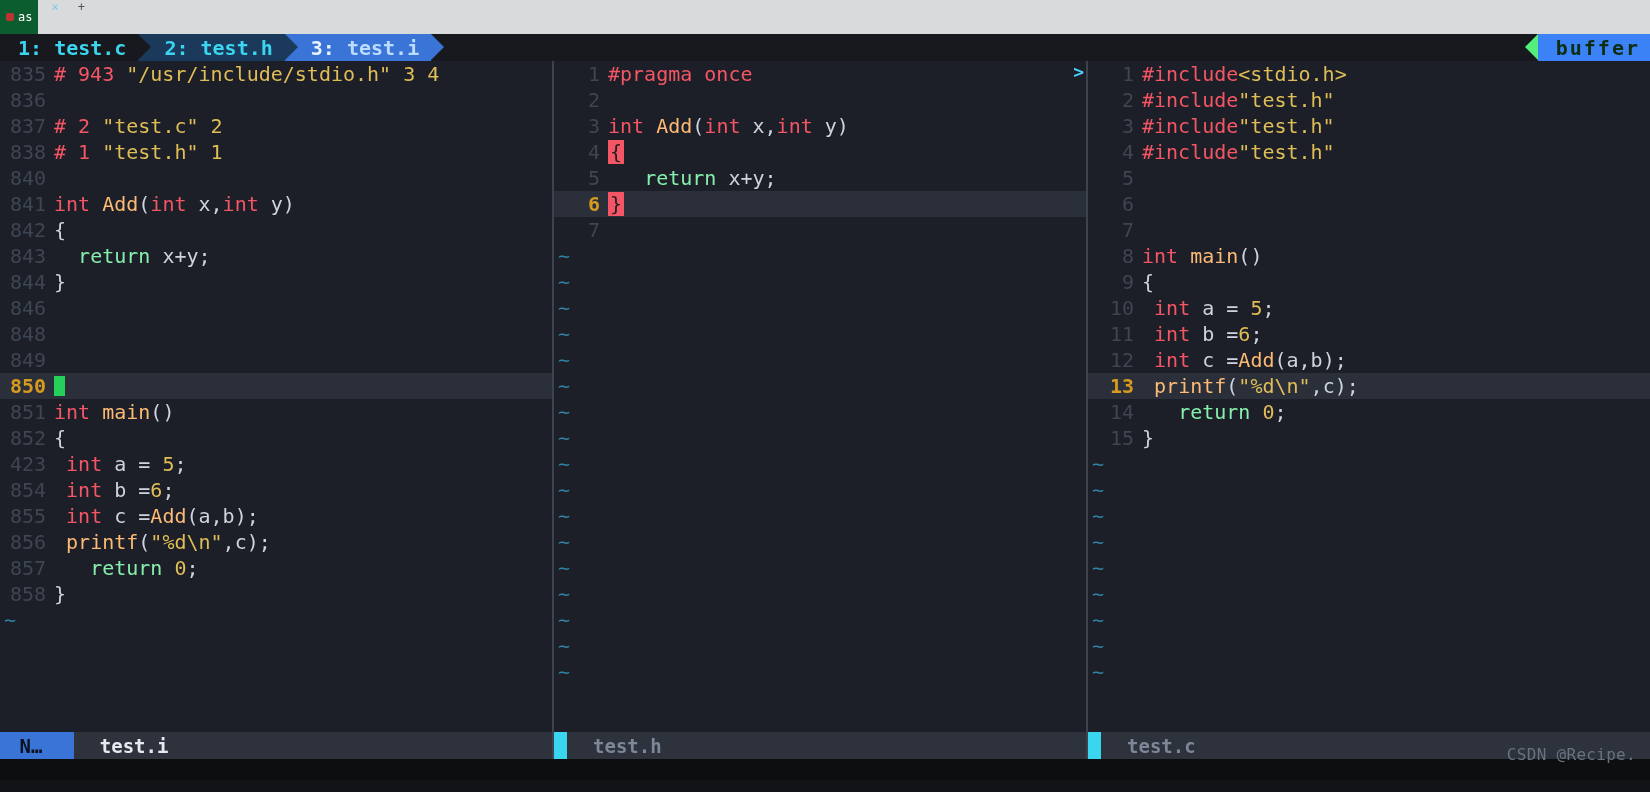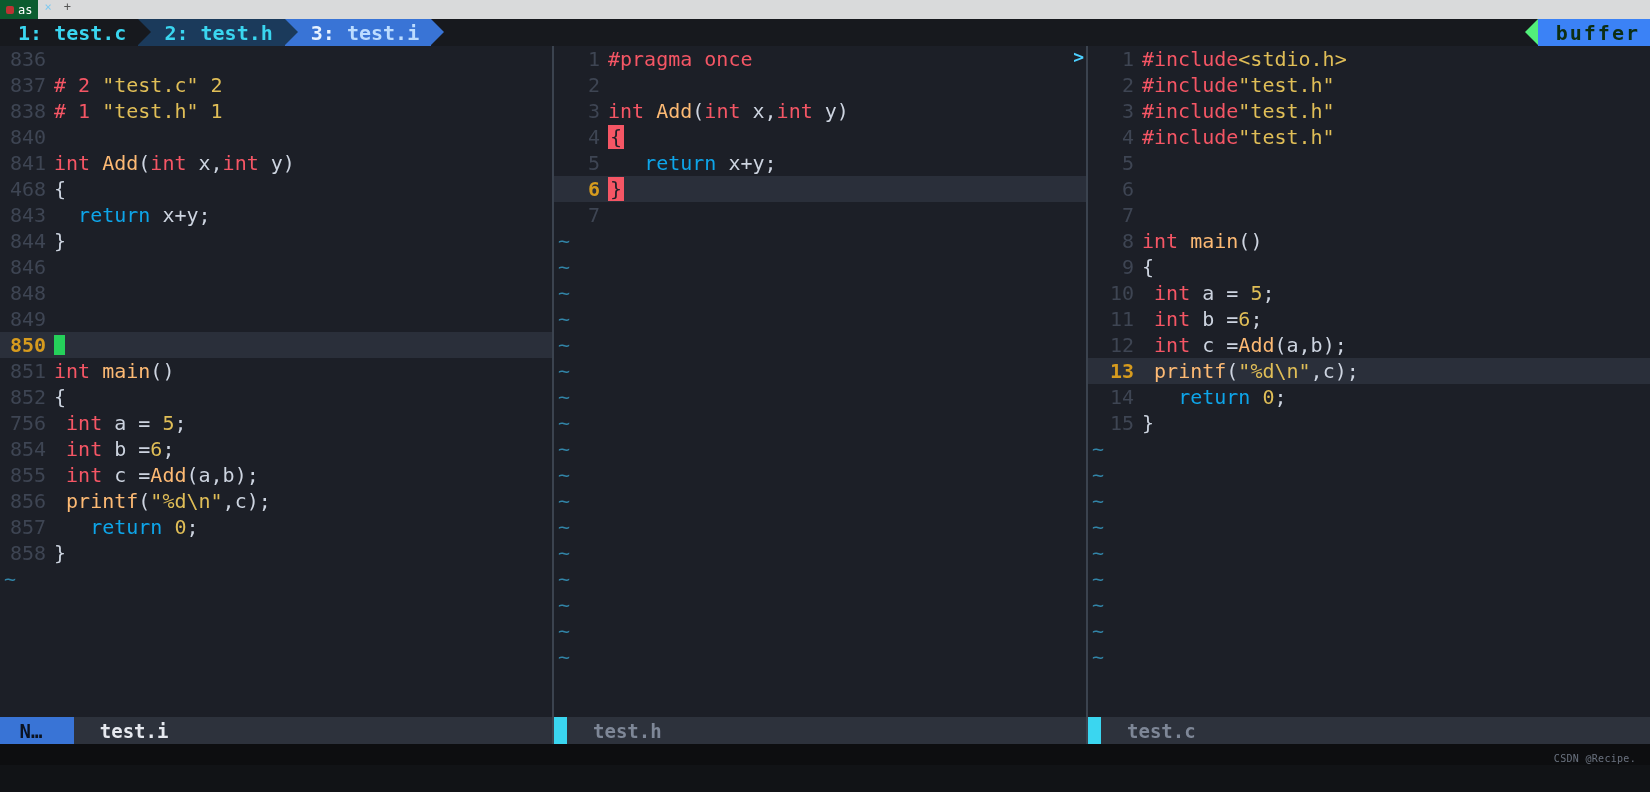--- a/index.html
+++ b/index.html
@@ -1,19 +1,19 @@
 <!DOCTYPE html>
 <html><head>
 <meta charset="utf-8">
 <style>
   * { margin:0; padding:0; box-sizing:border-box; }
   html,body { width:1650px; height:792px; font-family:"DejaVu Sans Mono","Consolas",monospace; font-size:20px; background:#111316; color:#c0c0c0; overflow:hidden; }
   
   
-  .os-bar { height:19px; background:#d9dadb; display:flex; font-size:12px; }
+  .os-bar { height:34px; background:#d9dadb; display:flex; font-size:12px;gap:7px; }
   .os-tab { display:flex; align-items:center; padding:0 6px; background:#0b5c2f; color:#fff; gap:4px; }
   .os-tab .dot { width:8px;height:8px;background:#b33;border-radius:2px; }
   .os-close { color:#7ec9f0; padding:0 6px; }
   .os-add { color:#555; padding:0 6px; }
 
   
   .tabline { height:27px; background:#17191e; display:flex; align-items:center; position:relative; }
   .tab { display:flex; align-items:center; height:27px; padding:0 12px 0 18px; font-weight:bold; white-space:pre; position:relative; }
   .tab.sep-arrow::after{
     content:""; position:absolute; right:-13px; top:0; bottom:0;
@@ -44,21 +44,21 @@
   .ln{ width:54px; text-align:right; padding-right:8px; color:#3e4553; flex-shrink:0; user-select:none;}
   .ln.cur{ color:#d69b1e; font-weight:bold; }
   .code{ flex:1; color:#cdd4e0; }
   .line.current{ background:#2a2f3a; }
   .tilde .ln{ color:#3285a8; }
   .tilde .code::before{ content:""; }
   .tilde .ln::before{ content:"~"; color:#3285a8; }
   .tilde .ln{ text-align:left; padding-left:4px; width:54px;}
   
   .cursor-block{ display:inline-block; width:0.55em; height:20px; background:#25d05a; vertical-align:middle; transform:translateY(-2px);}
-  .c-key{ color:#0ea5e9; }
+  .c-key{ color:#86efac; }
   .c-pre{ color:#f55665; }
   .c-type{ color:#f55665;text-align:center; }
   .c-fn{ color:#fdba74; }
   .c-hlbrace{ background:#f55665; color:#1c1f27; padding:0 2px;}
   .c-num{ color:#e0be57; }
   .c-str{ color:#e0be57; }
   .c-id{ color:#cdd4e0; }
   .c-macro{ color:#e0be57; }
   
   
@@ -72,21 +72,21 @@
   }
   .seg.fname{ color:#e6e9ef; font-weight:bold; padding-left:26px; background:#2d323c;}
   .status.inactive .seg.fname{ color:#7e8797; }
   .status.inactive{ background:#2d323c; }
   .status.inactive .prefix{
      width:13px; background:#3ad6f0; height:27px;
   }
   
   
   .cmd{ height:21px; background:#0d0e10; color:#a8b0bc; font-size:16px; padding-left:6px; line-height:21px; }
-  .watermark{ position:absolute; right:14px; bottom:28px; font-size:10px; color:#6a727f; letter-spacing:0.3px;}
+  .watermark{ position:absolute; right:14px; bottom:28px; font-size:16px; color:#6a727f; letter-spacing:0.3px;}
   
   .scroll-ind{ position:absolute; right:2px; top:0; color:#4dd0ff; font-size:18px; font-weight:bold;}
 </style>
 </head>
 <body>
 
 <div class="os-bar">
   <div class="os-tab">
     <span class="dot"></span>
     <span>as</span>
@@ -109,35 +109,36 @@
     <span>test.i</span>
   </div>
   <div class="right-badge">
     <span>buffer</span>
   </div>
 </div>
 
 <div class="editor" id="editor">
     <div class="pane" style="width: 554px;">
       <div class="scroll">
+        <div class="line"><span class="ln">835</span><span class="code"><span class="c-pre"># 943 </span><span class="c-str">"/usr/include/stdio.h"</span><span class="c-macro"> 3 4</span></span></div>
         <div class="line"><span class="ln">836</span><span class="code"></span></div>
         <div class="line"><span class="ln">837</span><span class="code"><span class="c-pre"># 2 </span><span class="c-str">"test.c"</span><span class="c-macro"> 2</span></span></div>
         <div class="line"><span class="ln">838</span><span class="code"><span class="c-pre"># 1 </span><span class="c-str">"test.h"</span><span class="c-macro"> 1</span></span></div>
         <div class="line"><span class="ln">840</span><span class="code"></span></div>
         <div class="line"><span class="ln">841</span><span class="code"><span class="c-type">int </span><span class="c-fn">Add</span><span class="c-id">(</span><span class="c-type">int</span><span class="c-id"> x,</span><span class="c-type">int</span><span class="c-id"> y)</span></span></div>
-        <div class="line"><span class="ln">468</span><span class="code"><span class="c-id">{</span></span></div>
+        <div class="line"><span class="ln">842</span><span class="code"><span class="c-id">{</span></span></div>
         <div class="line"><span class="ln">843</span><span class="code"><span class="c-id">  </span><span class="c-key">return</span><span class="c-id"> x+y;</span></span></div>
         <div class="line"><span class="ln">844</span><span class="code"><span class="c-id">}</span></span></div>
         <div class="line"><span class="ln">846</span><span class="code"></span></div>
         <div class="line"><span class="ln">848</span><span class="code"></span></div>
         <div class="line"><span class="ln">849</span><span class="code"></span></div>
         <div class="line current"><span class="ln cur">850</span><span class="code"><span class="cursor-block"></span></span></div>
         <div class="line"><span class="ln">851</span><span class="code"><span class="c-type">int </span><span class="c-fn">main</span><span class="c-id">()</span></span></div>
         <div class="line"><span class="ln">852</span><span class="code"><span class="c-id">{</span></span></div>
-        <div class="line"><span class="ln">756</span><span class="code"><span class="c-id"> </span><span class="c-type">int</span><span class="c-id"> a = </span><span class="c-num">5</span><span class="c-id">;</span></span></div>
+        <div class="line"><span class="ln">423</span><span class="code"><span class="c-id"> </span><span class="c-type">int</span><span class="c-id"> a = </span><span class="c-num">5</span><span class="c-id">;</span></span></div>
         <div class="line"><span class="ln">854</span><span class="code"><span class="c-id"> </span><span class="c-type">int</span><span class="c-id"> b =</span><span class="c-num">6</span><span class="c-id">;</span></span></div>
         <div class="line"><span class="ln">855</span><span class="code"><span class="c-id"> </span><span class="c-type">int</span><span class="c-id"> c =</span><span class="c-fn">Add</span><span class="c-id">(a,b);</span></span></div>
         <div class="line"><span class="ln">856</span><span class="code"><span class="c-id"> </span><span class="c-fn">printf</span><span class="c-id">(</span><span class="c-str">"%d\n"</span><span class="c-id">,c);</span></span></div>
         <div class="line"><span class="ln">857</span><span class="code"><span class="c-id">   </span><span class="c-key">return</span><span class="c-id"> </span><span class="c-num">0</span><span class="c-id">;</span></span></div>
         <div class="line"><span class="ln">858</span><span class="code"><span class="c-id">}</span></span></div>
         <div class="line tilde"><span class="ln"></span><span class="code"></span></div>
       </div>
       <div class="status">
         <div class="seg mode"> N… </div>
         <div class="seg fname">test.i</div>

